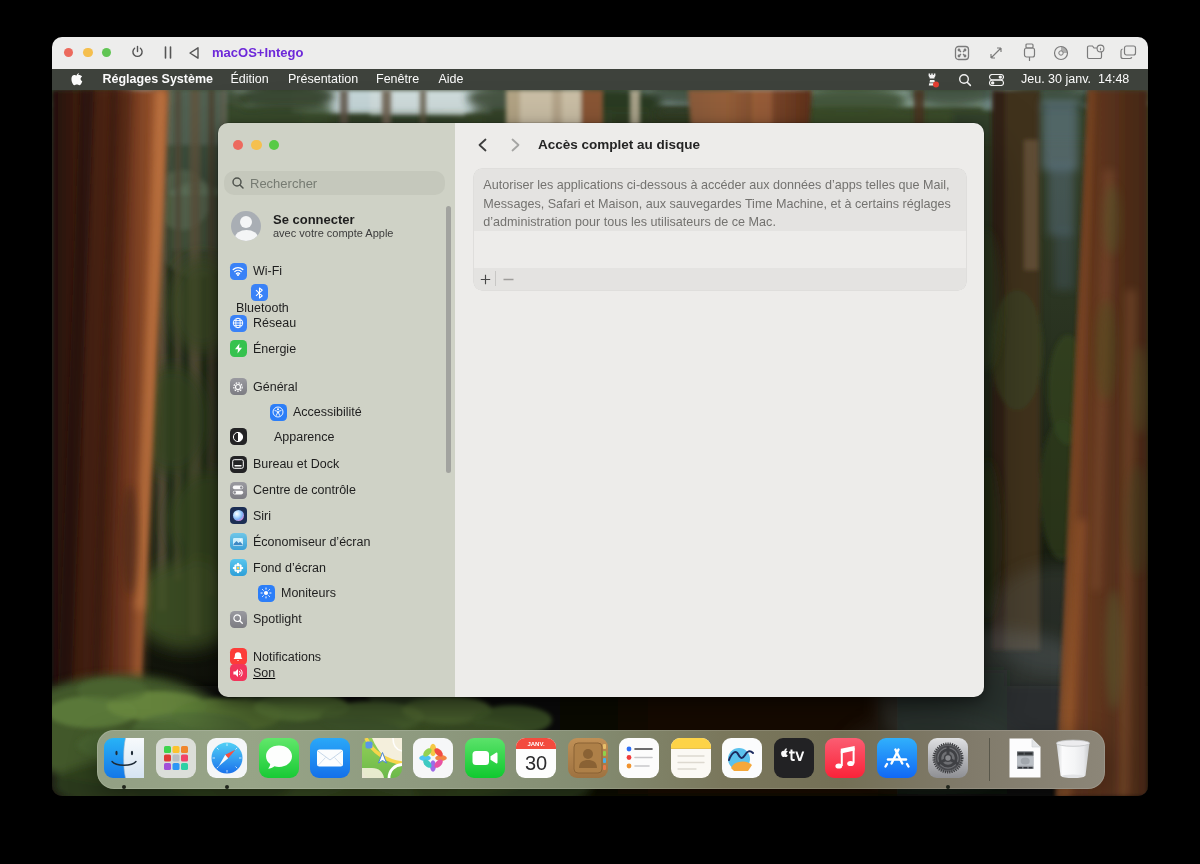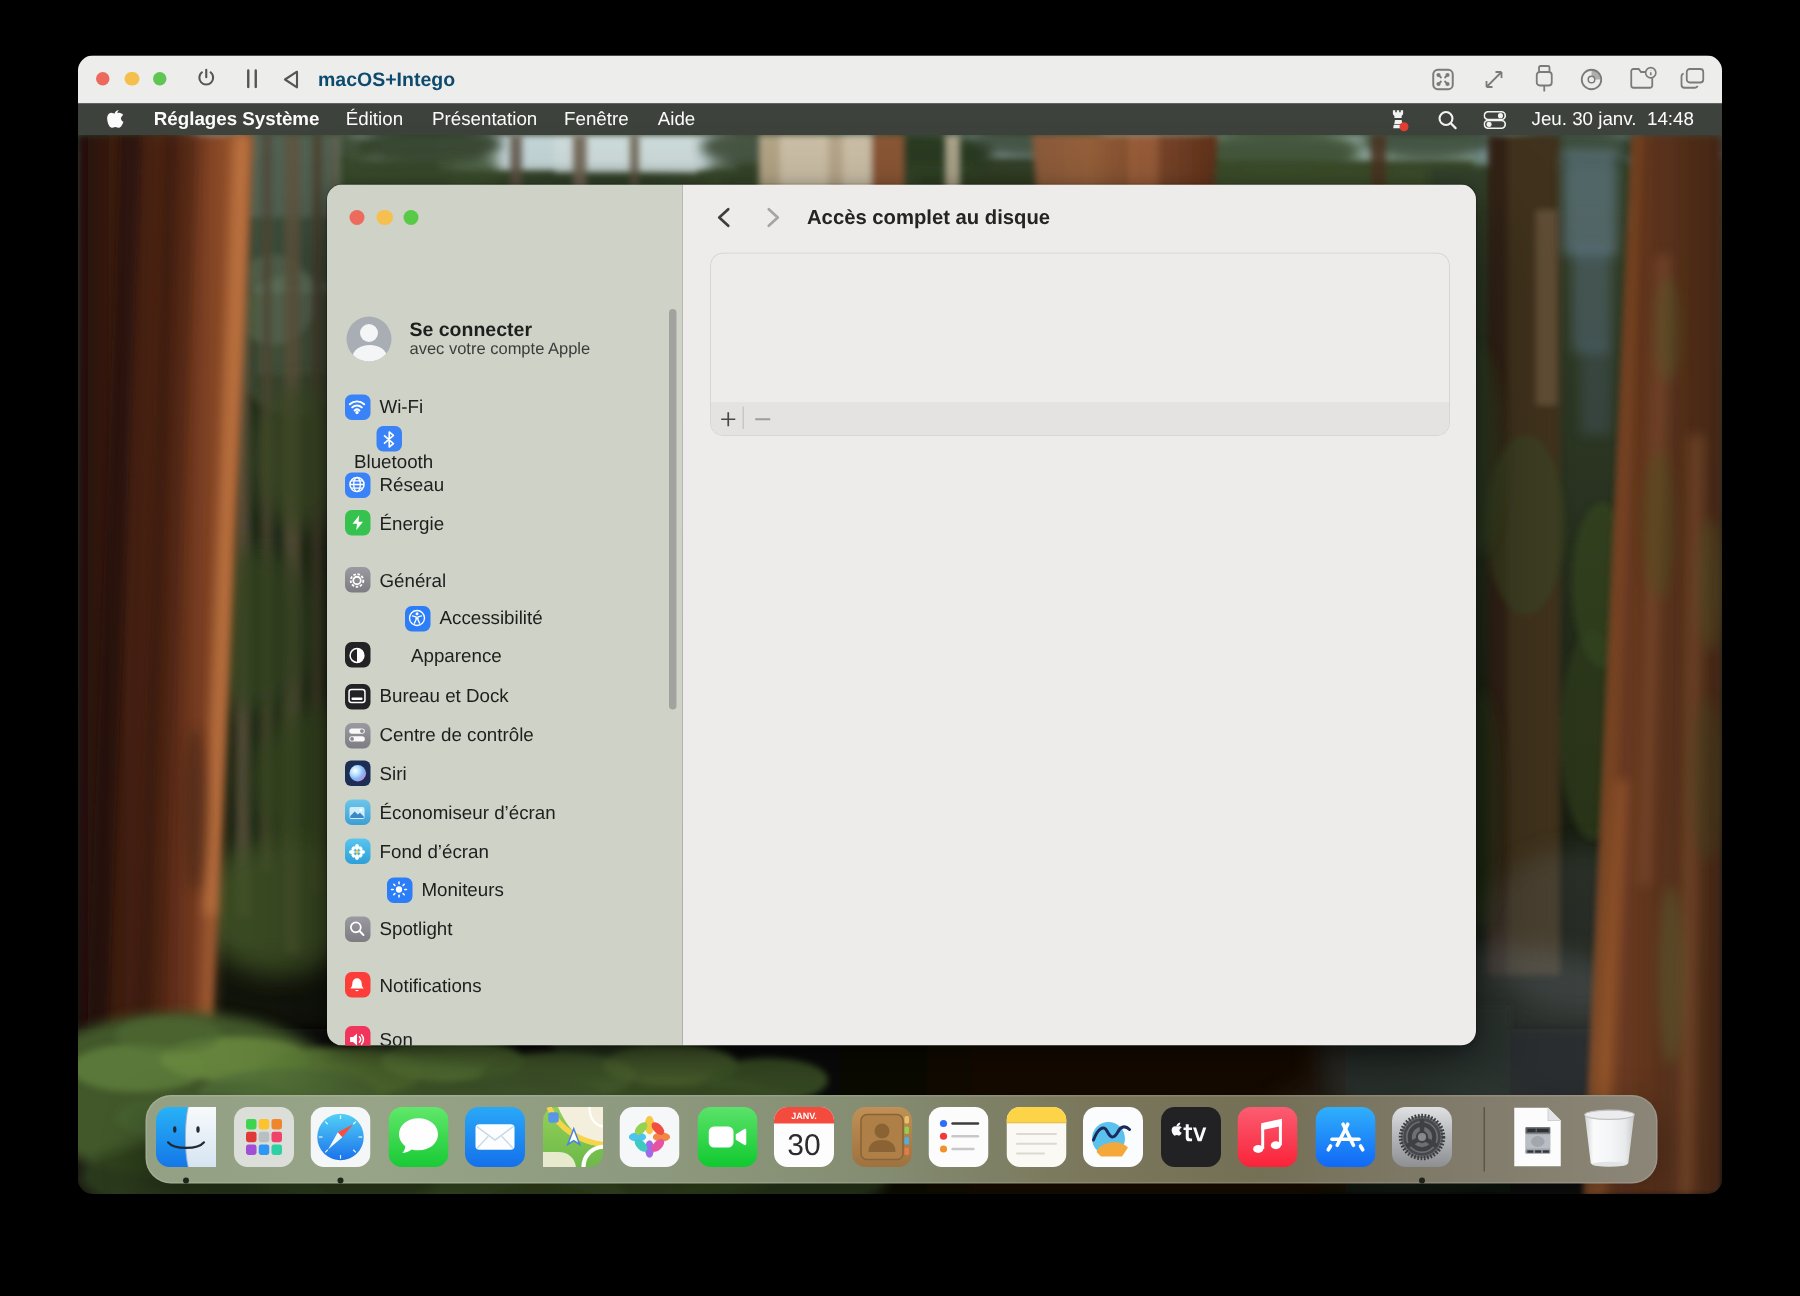--- a/index.html
+++ b/index.html
@@ -33,21 +33,21 @@
     <svg class="abs" style="left:78px;top:8px;" width="15" height="15" viewBox="0 0 15 15">
       <path d="M7.5 1.5 L7.5 6.5" stroke="#555" stroke-width="1.4" stroke-linecap="round" fill="none"></path>
       <path d="M4.6 3.2 A4.6 4.6 0 1 0 10.4 3.2" stroke="#555" stroke-width="1.4" stroke-linecap="round" fill="none"></path>
     </svg>
     <svg class="abs" style="left:110px;top:9px;" width="12" height="13" viewBox="0 0 12 13">
       <path d="M3.5 1 L3.5 12 M8.5 1 L8.5 12" stroke="#555" stroke-width="1.6" stroke-linecap="round"></path>
     </svg>
     <svg class="abs" style="left:135px;top:8.5px;" width="14" height="14" viewBox="0 0 14 14">
       <path d="M11 1.8 L3 7 L11 12.2 Z" stroke="#555" stroke-width="1.4" fill="none" stroke-linejoin="round"></path>
     </svg>
-    <div class="abs" style="left:160px;top:7.5px;font-size:13px;font-weight:bold;color:#0c4a6e;">macOS+Intego</div>
+    <div class="abs" style="left:160px;top:7.5px;font-size:13px;font-weight:bold;color:#6d28d9;">macOS+Intego</div>
 
     <svg class="abs" style="left:902px;top:8px;" width="16" height="16" viewBox="0 0 16 16">
       <rect x="1.5" y="1.5" width="13" height="13" rx="3" stroke="#7b7b7b" stroke-width="1.3" fill="none"></rect>
       <path d="M5 5 l2 2 m2 2 l2 2 m0 -6 l-2 2 m-2 2 l-2 2" stroke="#7b7b7b" stroke-width="1.2"></path>
       <circle cx="5" cy="5" r="1.4" fill="#7b7b7b"></circle>
         <circle cx="11" cy="5" r="1.4" fill="#7b7b7b"></circle>
       <circle cx="5" cy="11" r="1.4" fill="#7b7b7b"></circle>
         <circle cx="11" cy="11" r="1.4" fill="#7b7b7b"></circle>
     </svg>
     <svg class="abs" style="left:936px;top:8px;" width="16" height="16" viewBox="0 0 16 16">
@@ -289,20 +289,27 @@
     <ellipse cx="1086" cy="430" rx="12" ry="55" fill="#3d4a20" opacity="0.3" filter="url(#b4)"></ellipse>
     <ellipse cx="1060" cy="130" rx="9" ry="35" fill="#4f5e2a" opacity="0.35" filter="url(#b4)"></ellipse>
   </svg>
   </div>
 </div>
 <div id="win">
   <div id="sidebar">
     <div class="tl" style="left:14.5px;top:17px;width:10.5px;height:10.5px;background:#ed6a5e;"></div>
     <div class="tl" style="left:33px;top:17px;width:10.5px;height:10.5px;background:#f5c04f;"></div>
     <div class="tl" style="left:50.7px;top:17px;width:10.5px;height:10.5px;background:#58ca46;"></div>
+    <div class="abs" style="left:6px;top:48.5px;width:221px;height:24px;border-radius:10px;background:#c5c8bc;">
+      <svg class="abs" style="left:7px;top:5px;" width="14" height="14" viewBox="0 0 14 14">
+        <circle cx="6" cy="6" r="4" stroke="#50544e" stroke-width="1.5" fill="none"></circle>
+        <path d="M9 9 L12 12" stroke="#50544e" stroke-width="1.5" stroke-linecap="round"></path>
+      </svg>
+      <div class="abs" style="left:26px;top:4.5px;font-size:13px;color:#767b72;">Rechercher</div>
+    </div>
 
     <div class="abs" style="left:13px;top:88px;width:30px;height:30px;border-radius:50%;background:#a9aeb4;overflow:hidden;">
       <div class="abs" style="left:9px;top:5.5px;width:12px;height:12px;border-radius:50%;background:#f4f5f6;"></div>
       <div class="abs" style="left:3.5px;top:19px;width:23px;height:16px;border-radius:50%;background:#f4f5f6;"></div>
     </div>
     <div class="abs" style="left:55px;top:89px;font-size:13px;font-weight:bold;color:#1e1e1e;">Se connecter</div>
     <div class="abs" style="left:55px;top:104.5px;font-size:11px;color:#3c3c3c;">avec votre compte Apple</div>
 
     <div class="abs" style="left:227.5px;top:83px;width:5px;height:267px;border-radius:3px;background:#a2a39f;"></div>
     <div class="srow" style="top:135.8px;">
@@ -451,40 +458,43 @@
     </div>
     <div class="srow" style="top:521px;">
       <div class="sicon" style="background:#fc3d39;">
           <svg width="12" height="12" viewBox="0 0 12 12">
             <path d="M6 1.2 a3.1 3.1 0 0 1 3.1 3.1 c0 2.2 0.9 3.2 1.4 3.7 l-9 0 c0.5-0.5 1.4-1.5 1.4-3.7 A3.1 3.1 0 0 1 6 1.2 Z" fill="#fff"></path>
             <path d="M4.8 9 a1.3 1.3 0 0 0 2.4 0 Z" fill="#fff"></path>
           </svg>
         </div>
       <div class="slabel">Notifications</div>
     </div>
-    <div class="srow" style="top:557px;text-decoration:underline;">
+    <div class="srow" style="top:537px;text-decoration:underline;">
       <div class="sicon" style="background:#f2355b;">
           <svg width="12" height="12" viewBox="0 0 12 12">
             <path d="M1.4 4.4 L3.4 4.4 L6 2 L6 10 L3.4 7.6 L1.4 7.6 Z" fill="#fff"></path>
             <path d="M7.6 4.2 a2.6 2.6 0 0 1 0 3.6 M9 2.8 a4.6 4.6 0 0 1 0 6.4" stroke="#fff" stroke-width="1" fill="none" stroke-linecap="round"></path>
           </svg>
         </div>
       <div class="slabel">Son</div>
     </div>
   </div>
   <div id="content">
     <svg class="abs" style="left:21px;top:15px;" width="13" height="14" viewBox="0 0 13 14">
       <path d="M9.5 1.5 L3.5 7 L9.5 12.5" stroke="#3e3e3e" stroke-width="1.8" fill="none" stroke-linecap="round" stroke-linejoin="round"></path>
     </svg>
     <svg class="abs" style="left:54px;top:15px;" width="13" height="14" viewBox="0 0 13 14">
       <path d="M3.5 1.5 L9.5 7 L3.5 12.5" stroke="#a5a5a3" stroke-width="1.8" fill="none" stroke-linecap="round" stroke-linejoin="round"></path>
     </svg>
     <div class="abs" style="left:83px;top:14px;font-size:13.5px;font-weight:bold;color:#242424;">Accès complet au disque</div>
 
     <div class="abs" style="left:18.8px;top:46.3px;width:492.5px;height:121px;border-radius:8px;overflow:hidden;box-shadow:0 0 0 0.5px rgba(0,0,0,0.12);">
+      <div class="abs" style="left:0;top:0;width:492.5px;height:62px;background:#e4e3e1;">
+        <div class="abs" style="left:9.5px;top:7.5px;font-size:12.6px;line-height:18.4px;color:#73726f;">Autoriser les applications ci-dessous à accéder aux données d’apps telles que Mail,<br>Messages, Safari et Maison, aux sauvegardes Time Machine, et à certains réglages<br>d’administration pour tous les utilisateurs de ce Mac.</div>
+      </div>
       <div class="abs" style="left:0;top:99.7px;width:492.5px;height:21.3px;background:#e4e3e1;">
         <svg class="abs" style="left:5px;top:4.5px;" width="13" height="13" viewBox="0 0 13 13">
             <path d="M6.5 1.8 L6.5 11.2 M1.8 6.5 L11.2 6.5" stroke="#484848" stroke-width="1.15"></path>
           </svg>
         <div class="abs" style="left:21.5px;top:3px;width:1px;height:15px;background:#c8c7c5;"></div>
         <svg class="abs" style="left:28px;top:4.5px;" width="13" height="13" viewBox="0 0 13 13">
             <path d="M1.5 6.5 L11.5 6.5" stroke="#9e9d9b" stroke-width="1.3"></path>
           </svg>
       </div>
     </div>

